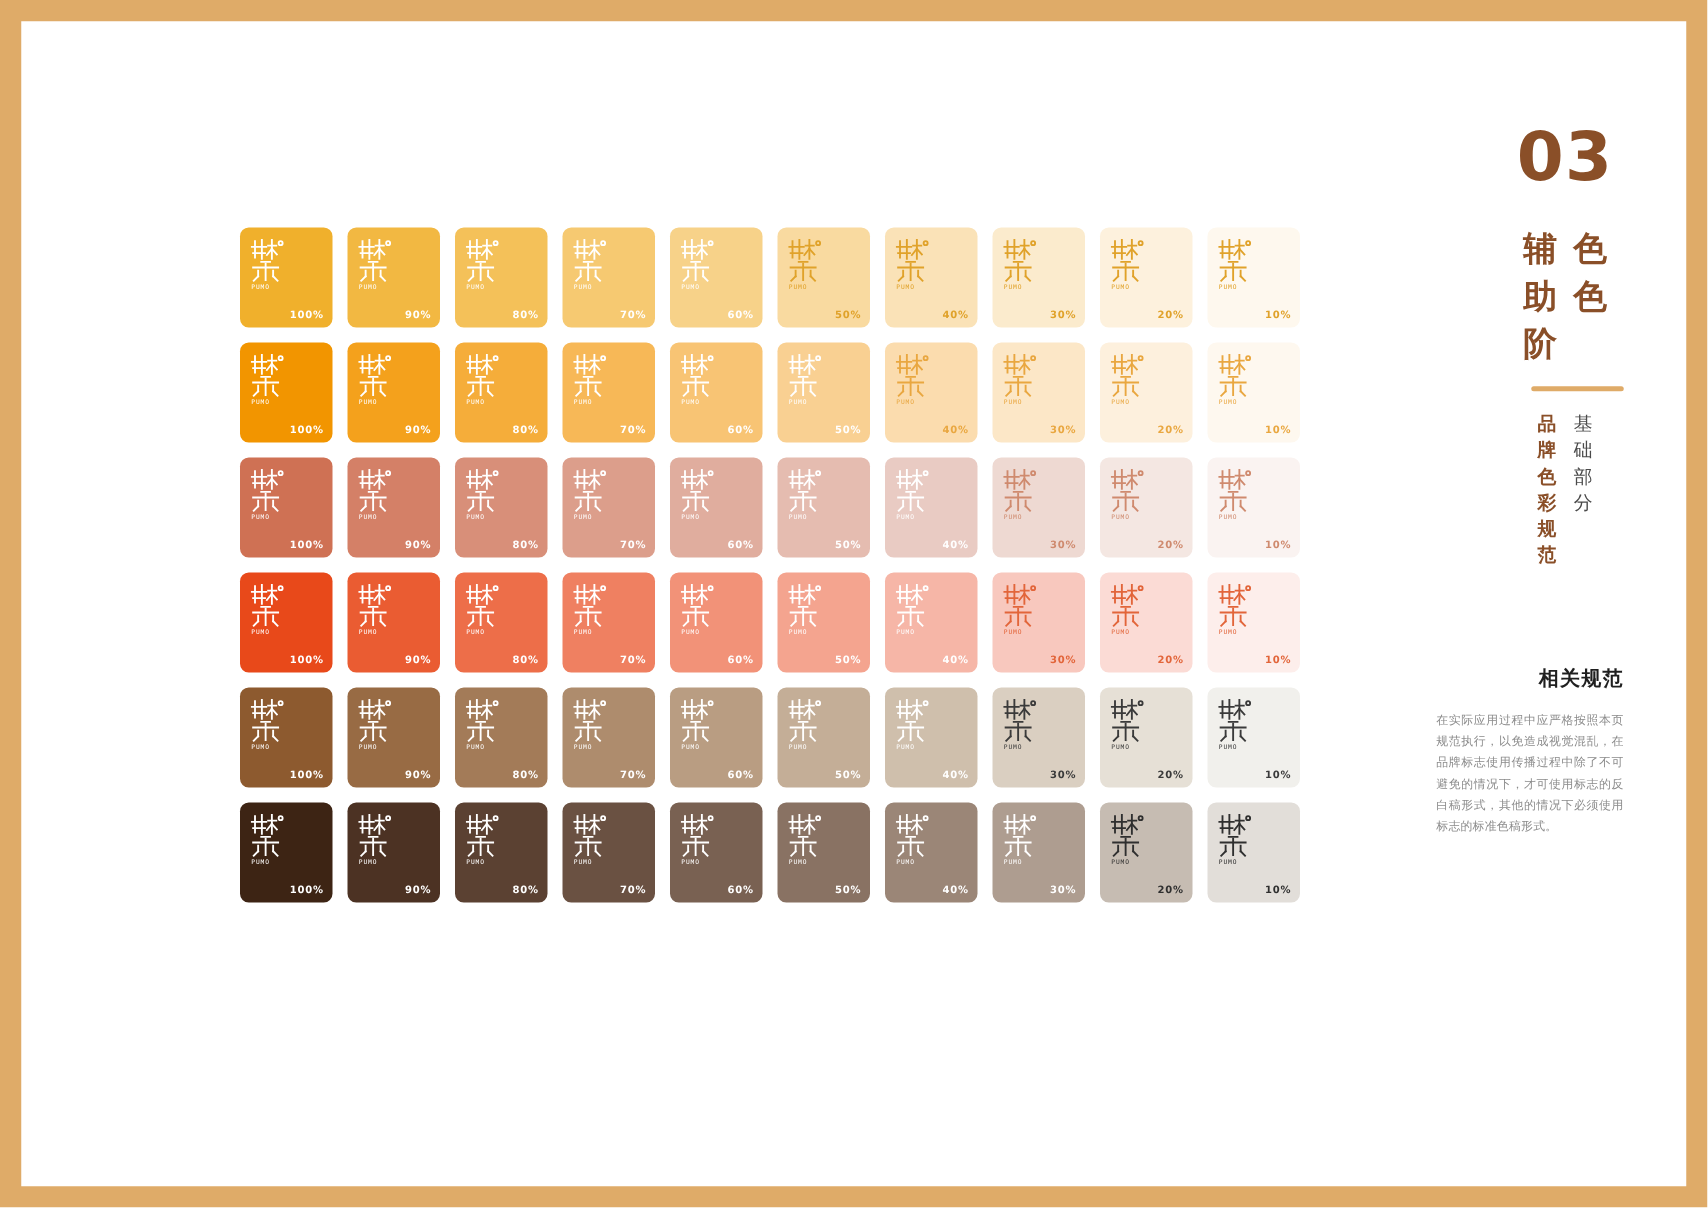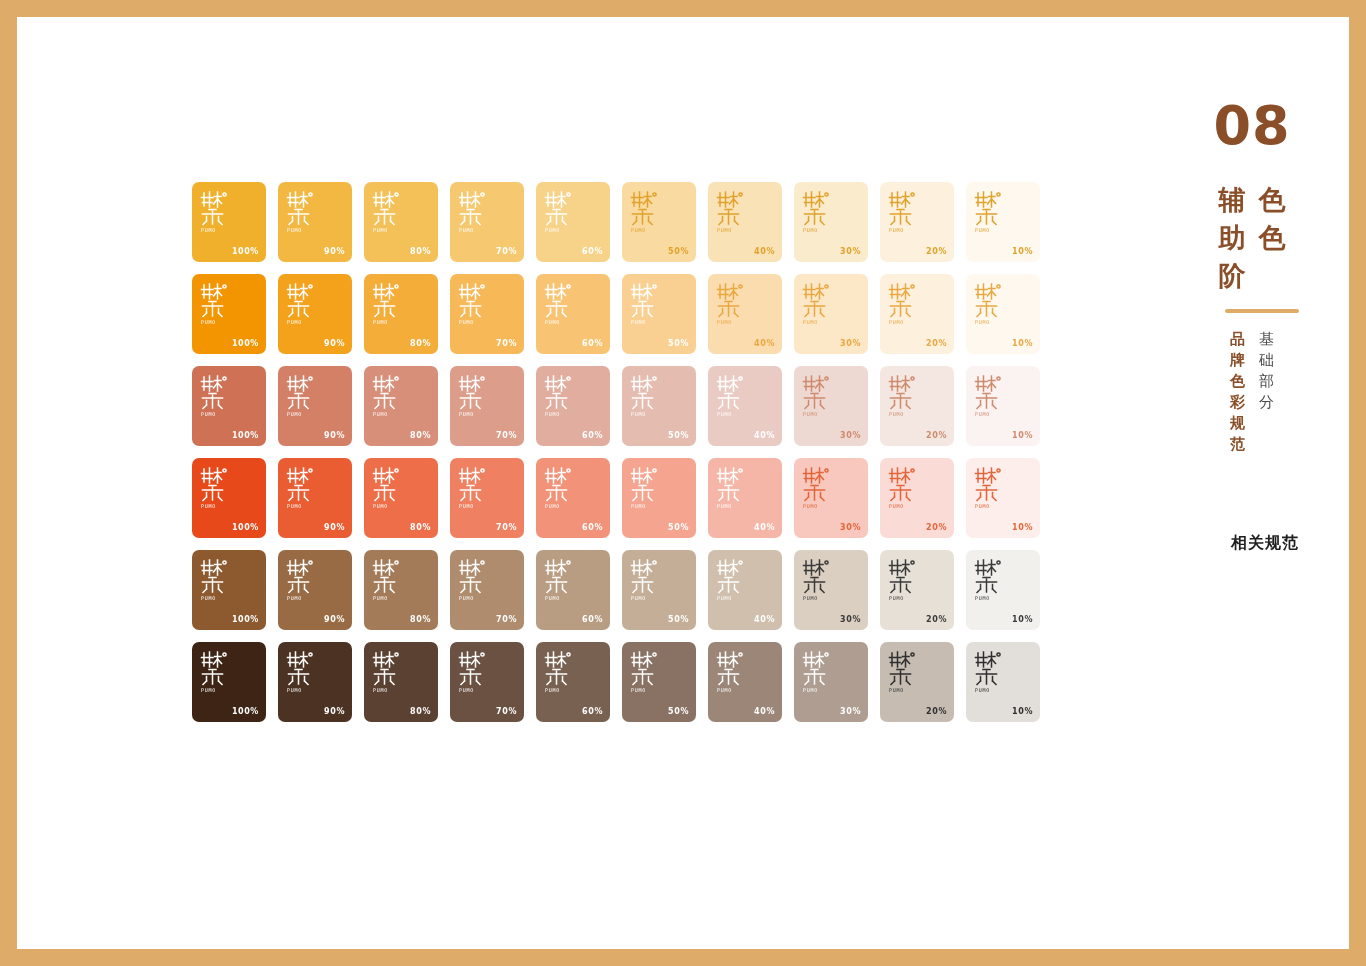--- a/index.html
+++ b/index.html
@@ -1632,21 +1632,21 @@
                 <path stroke="#2f2f2f" stroke-width="1.5" fill="none" stroke-linecap="square" d="M18.5 31 L22 34.5"></path>
               </svg>
               <div class="wordmark" style="color: rgb(47, 47, 47);">PUMO</div>
             </div>
             <div class="pct" style="color: rgb(47, 47, 47);">10%</div>
           </div>
         </div>
       </div>
 
     <div id="rail">
-      <div id="section-number">08</div>
+      <div id="section-number">03</div>
 
       <div class="cn-title-grid">
           <span>辅</span>
           <span>色</span>
           <span>助</span>
           <span>色</span>
           <span>阶</span>
         </div>
 
       <div id="rail-divider"></div>
@@ -1664,16 +1664,17 @@
             <span>基</span>
             <span>础</span>
             <span>部</span>
             <span>分</span>
           </div>
       </div>
     </div>
 
     <div id="notes">
       <div id="notes-heading">相关规范</div>
+      <div id="notes-body">在实际应用过程中应严格按照本页规范执行，以免造成视觉混乱，在品牌标志使用传播过程中除了不可避免的情况下，才可使用标志的反白稿形式，其他的情况下必须使用标志的标准色稿形式。</div>
     </div>
 
   </div>
 </div>
 
 </body></html>

